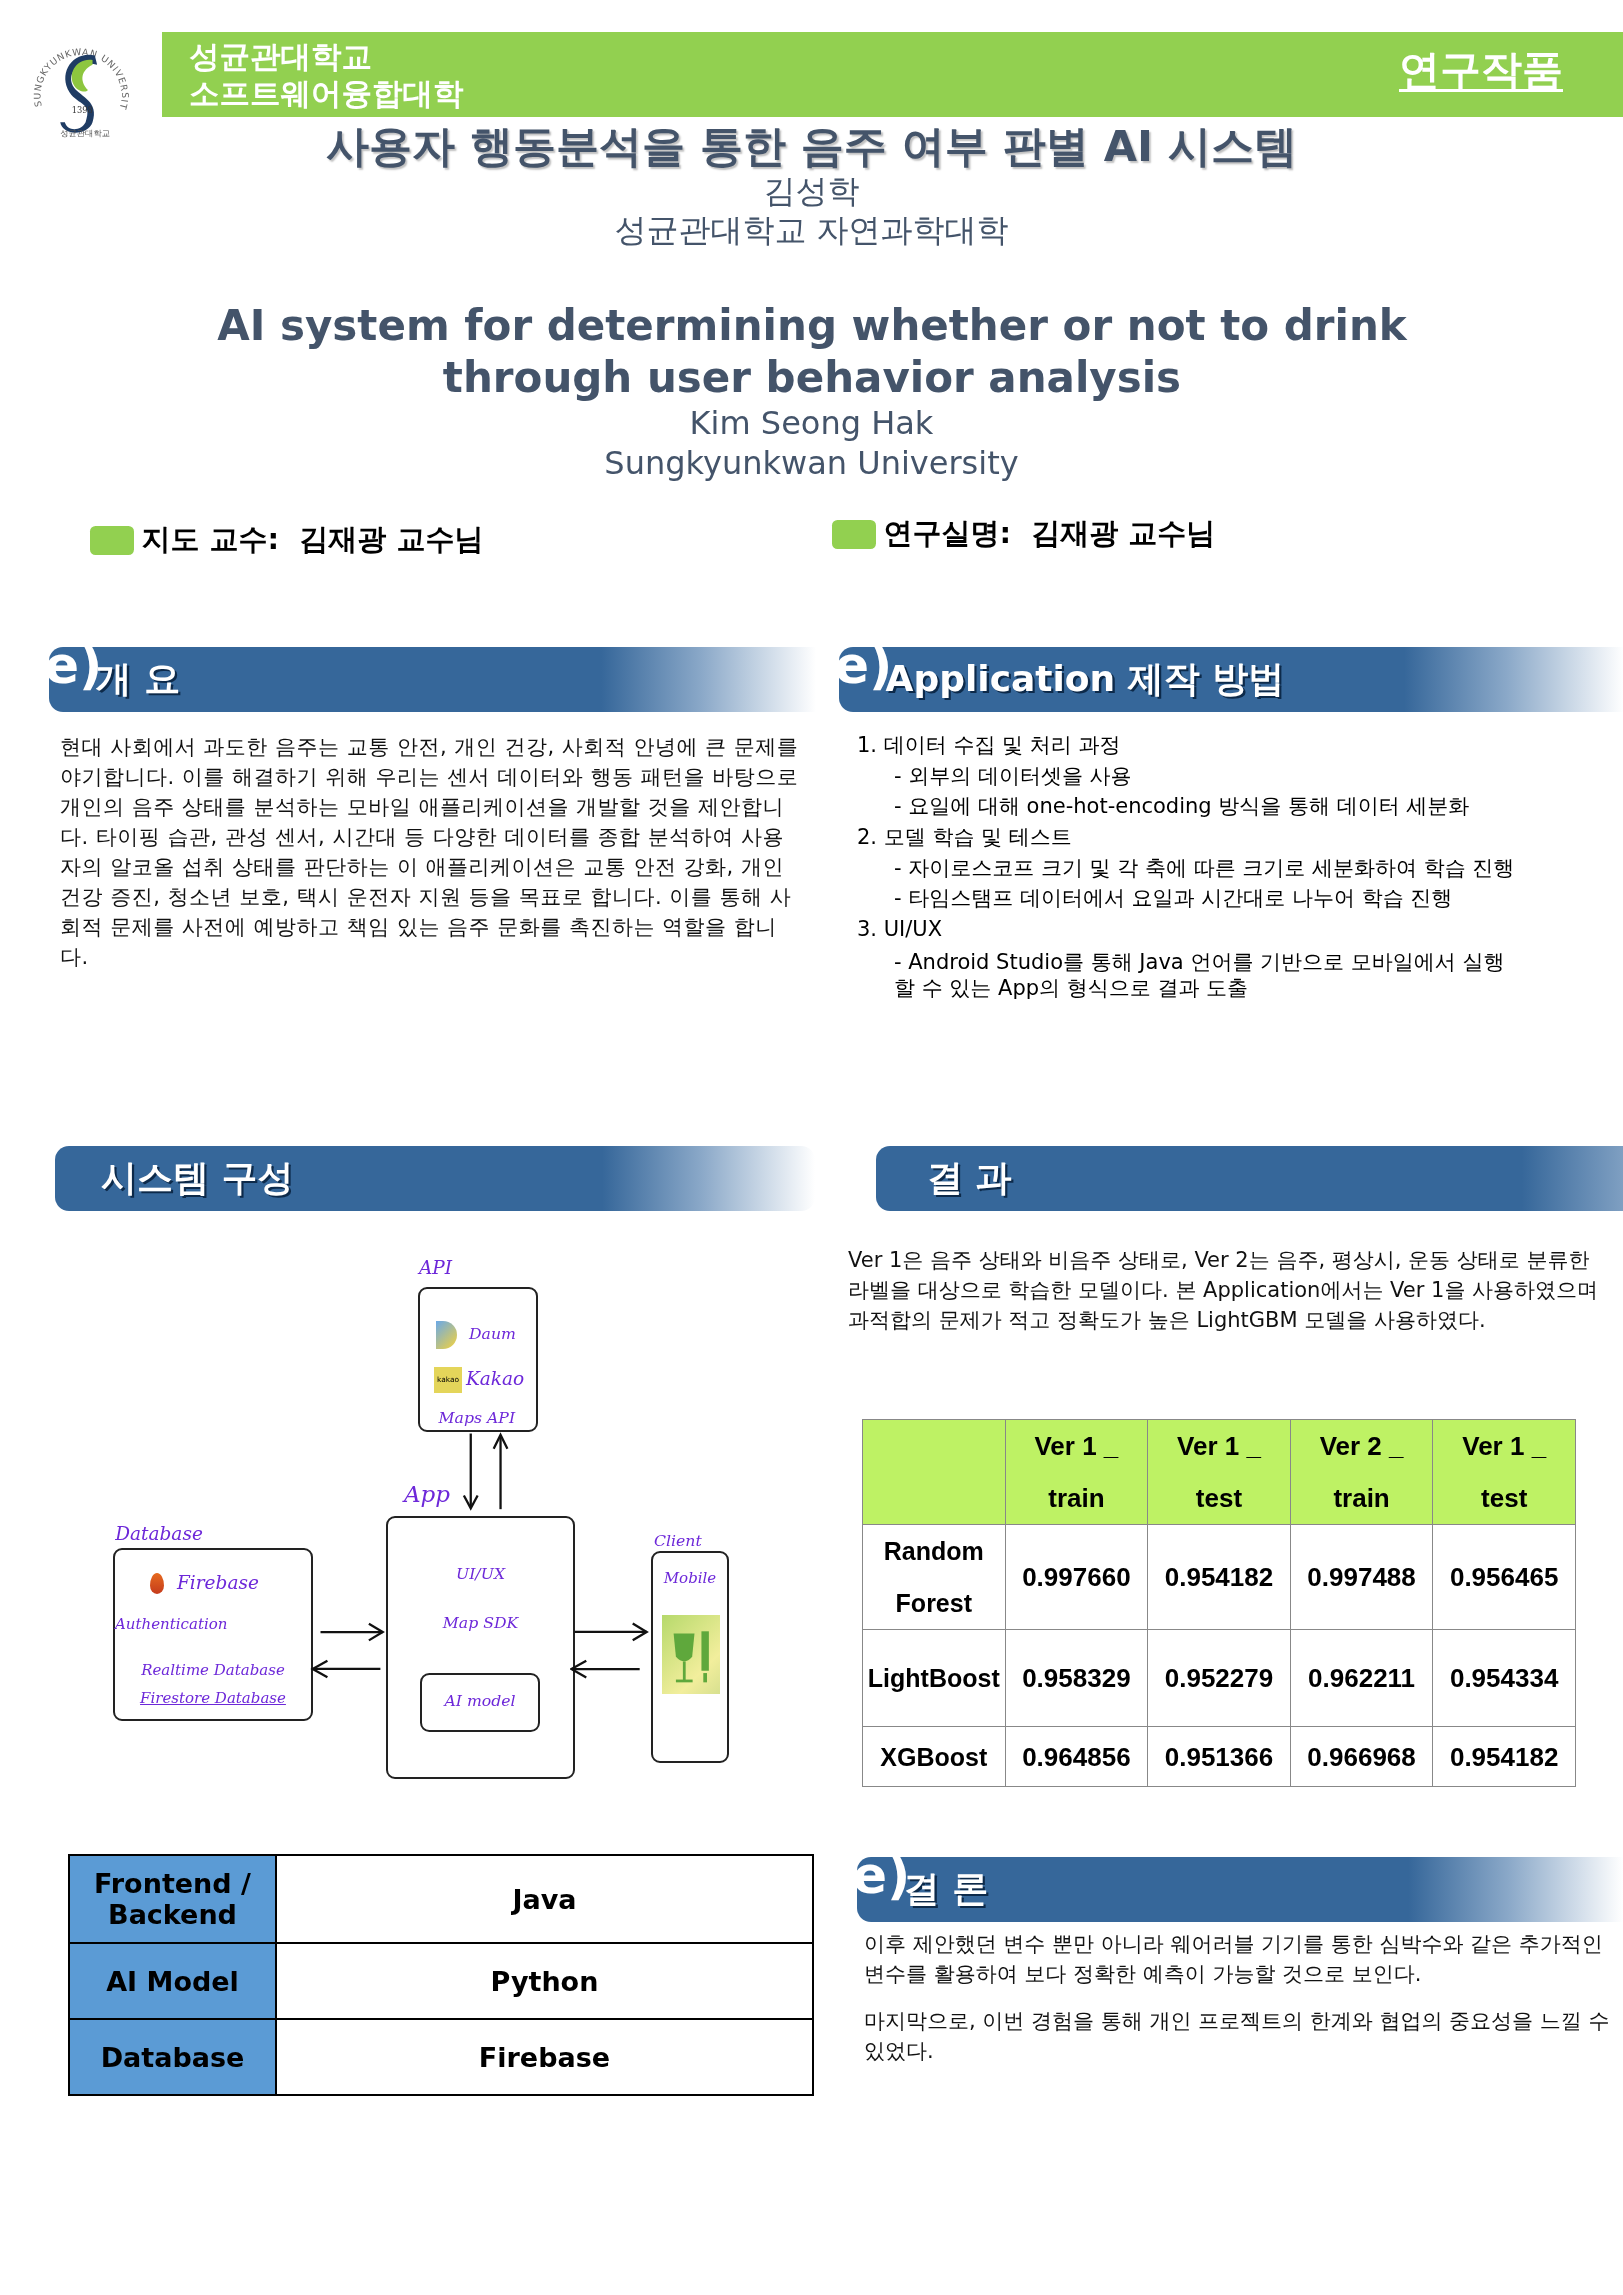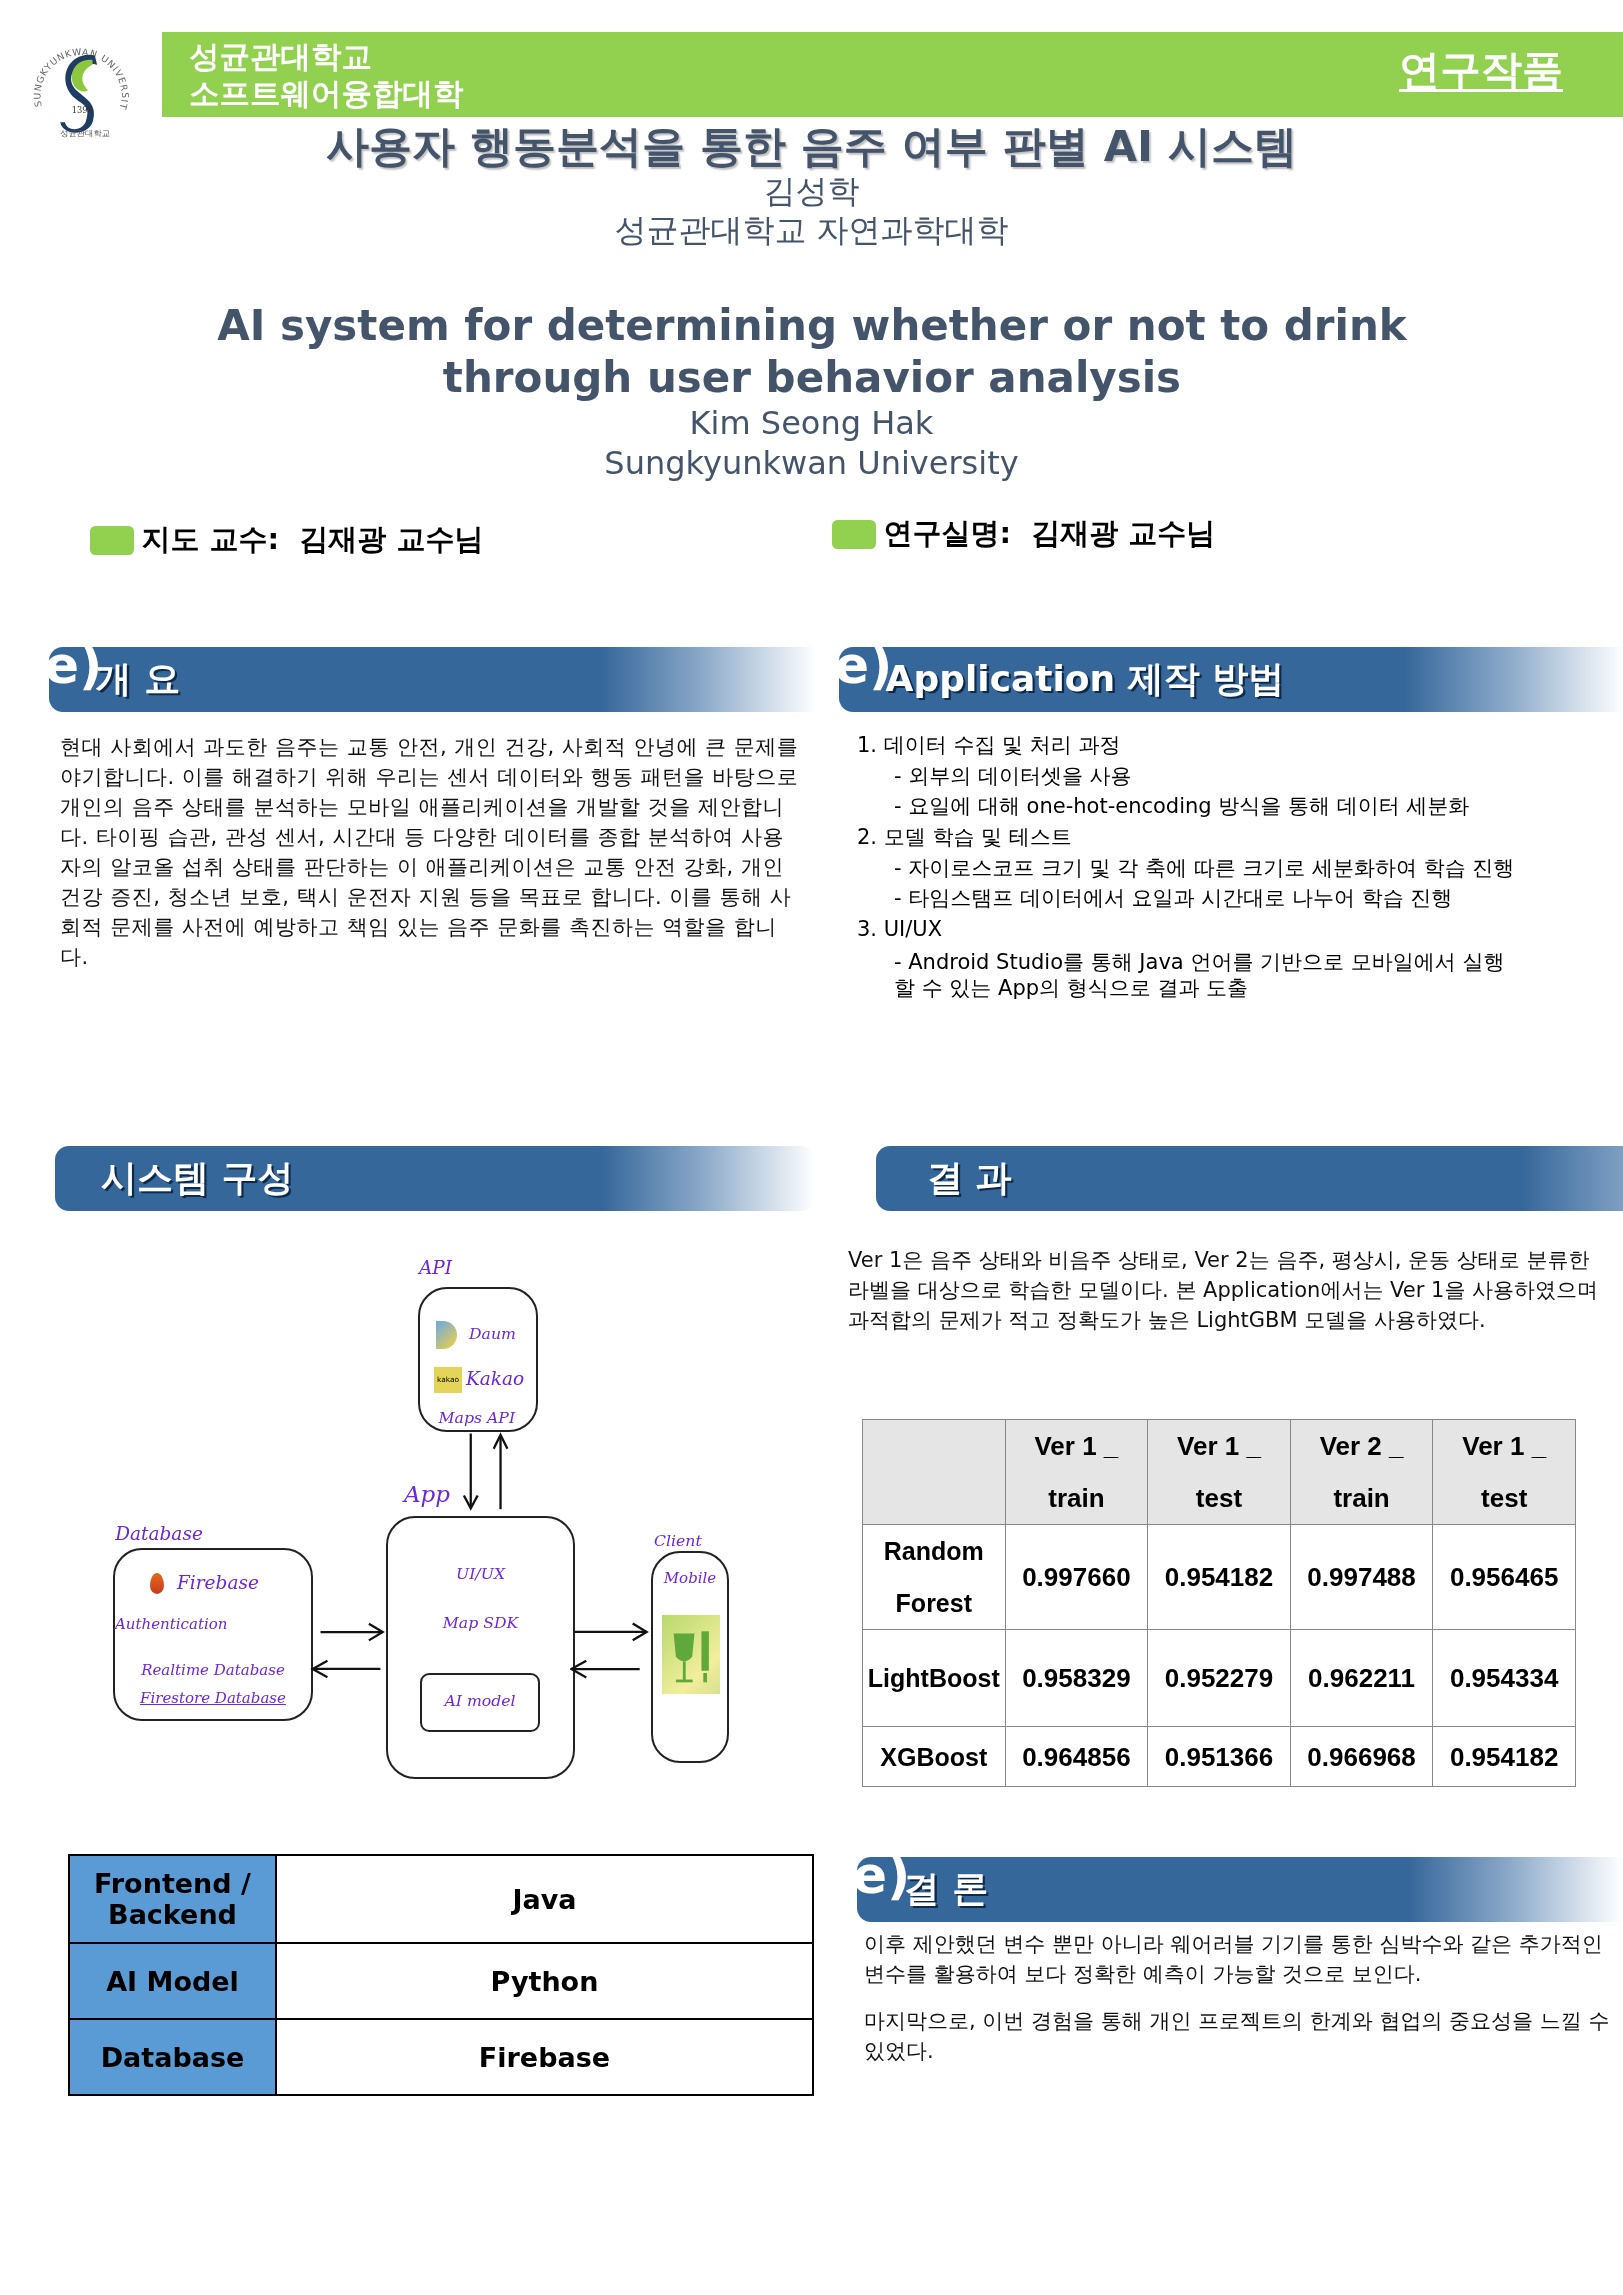--- a/index.html
+++ b/index.html
@@ -33,27 +33,27 @@
   .body-text { font-size:21px; line-height:30px; color:#111; }
   .intro-text { left:60px; top:732px; width:739px; letter-spacing:0.5px; }
 
   .method { left:848px; top:730px; width:762px; font-size:21px; line-height:30.5px;margin-left:9px; }
   .method .sub { padding-left:37px; }
   .method .ui-sub { padding-left:37px; }
 
   
   .diagram { left:106px; top:1248px; width:647px; height:508px; }
   .dlabel { font-family:"DejaVu Serif", serif; font-style:italic; color:#6d28d9; }
-  .box { border:2.3px solid #222; border-radius:29px; background:#fff; position:absolute; }
+  .box { border:2.3px solid #222; border-radius:9px; background:#fff; position:absolute; }
 
   
   .results-text { left:848px; top:1245px; width:758px; }
   table.res { position:absolute; left:862px; top:1419px; border-collapse:collapse; font-family:"Liberation Sans", sans-serif; font-weight:bold; font-size:26px; }
   table.res td, table.res th { border:0.9px solid #888; text-align:center; vertical-align:middle; padding:0 2.8px; line-height:52px; }
-  table.res th { background:#e5e5e5; width:136px; height:99px; }
+  table.res th { background:#bef264; width:136px; height:99px; }
   table.res th.corner { width:136px; }
   table.res td.model { width:136px; font-size:25px; line-height:52px; }
 
   
   table.stack { position:absolute; left:68px; top:1854px; width:746px; border-collapse:collapse; font-weight:bold; font-size:27px; }
   table.stack td { border:2.3px solid #000; text-align:center; vertical-align:middle; }
   table.stack td.k { background:#5b9bd5; width:203px; border-right:0.9px solid #000; }
   table.stack td.v { background:#fff; }
 
   .conclusion-text { left:864px; top:1929px; width:749px; }

